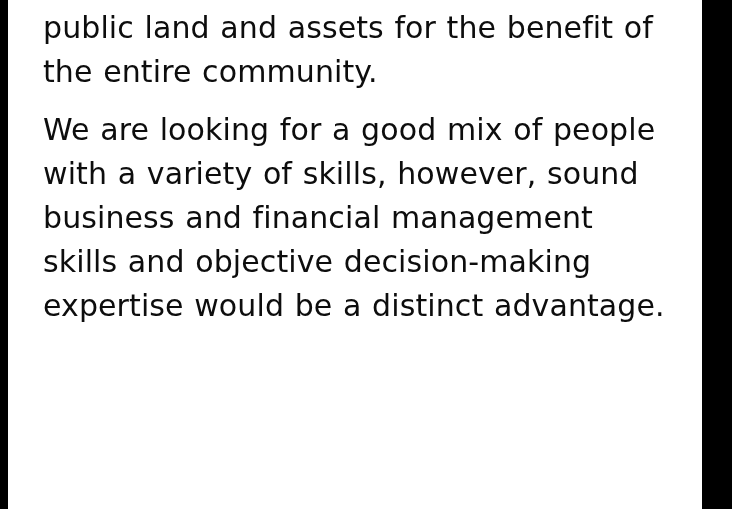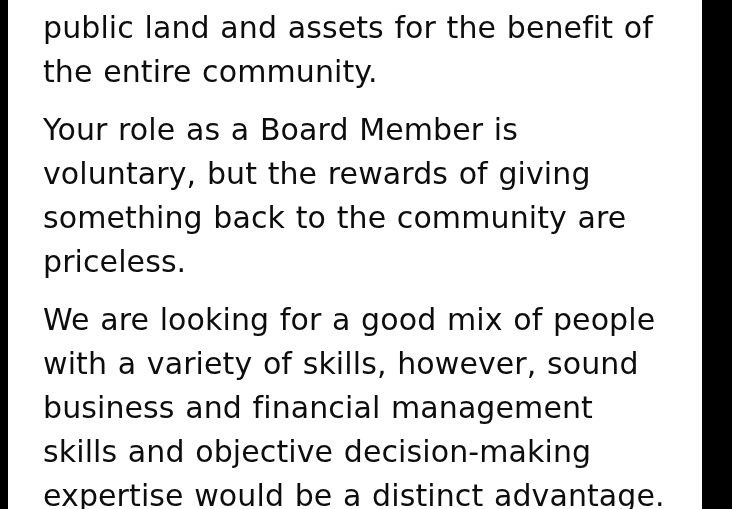--- a/index.html
+++ b/index.html
@@ -48,18 +48,17 @@
     
   }
 </style>
 </head>
 <body>
 
 <div class="page">
   <div class="sheet">
     <div class="text-column">
       <p class="para clipped-top">need and have a desire to manage public land and assets for the benefit of the entire community.</p>
-      <p class="para">Your role as a Board Member is voluntary, but the rewards of giving something back to the community are priceless.</p>
       <p class="para">We are looking for a good mix of people with a variety of skills, however, sound business and financial management skills and objective decision-making expertise would be a distinct advantage.</p>
 
     </div>
   </div>
 </div>
 
 </body></html>

